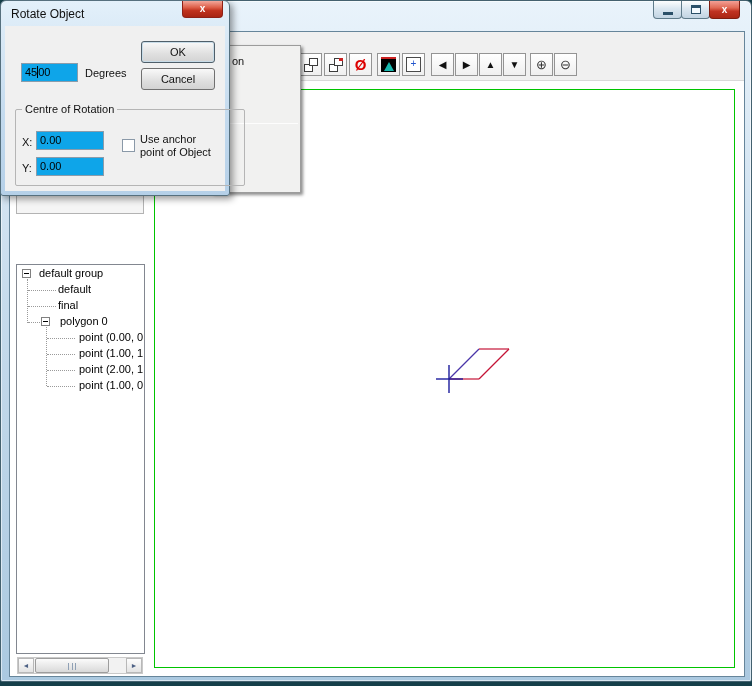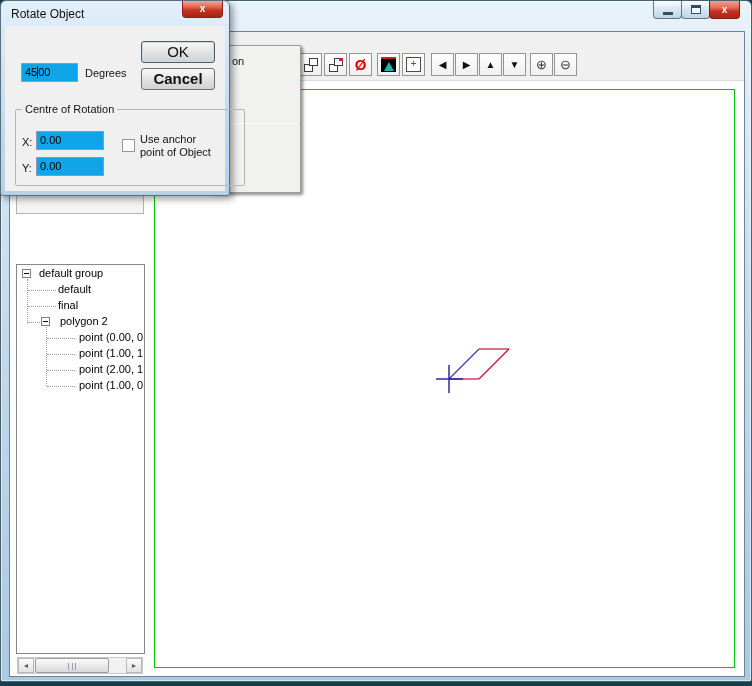--- a/index.html
+++ b/index.html
@@ -100,21 +100,21 @@
   .dialog-body { position:absolute; left:4px; right:4px; top:25px; bottom:4px; background:#f0f0f0; }
 
   .groupbox { position:absolute; border:1px solid #b5b5b5; border-radius:2px; }
   .groupbox legend, .gb-label { position:absolute; top:-8px; left:6px; background:#f0f0f0;
     padding:0 3px; font-size:11px; color:#111; line-height:14px; }
 
   .textbox { position:absolute; background:#0ea5e9; border:1px solid #8a9cab; font-size:11px;
     line-height:17px; padding-left:3px; color:#000; overflow:hidden; white-space:nowrap; }
   .caret { display:inline-block; width:1px; height:12px; background:#000; vertical-align:-2px; }
 
-  .dlg-btn { position:absolute; width:74px; height:22px; font-size:15px; color:#111;
+  .dlg-btn { position:absolute; width:74px; height:22px; font-size:11px; color:#111;
     background:linear-gradient(#f9f9f9,#dfdfdf 60%,#d3d3d3); border:1px solid #707070;
     border-radius:3px; text-align:center; line-height:20px; cursor:default; }
   .dlg-btn.ok { border-color:#4f5f6a; box-shadow:inset 0 0 0 1px #c8dce8; }
 
   .label { position:absolute; font-size:11px; color:#111; }
   .checkbox { position:absolute; width:13px; height:13px; background:#fff; border:1px solid #8a99a8; }
   .check-label { position:absolute; font-size:11px; color:#111; width:76px; line-height:13px; }
 </style>
 </head>
 <body>
@@ -198,21 +198,21 @@
           <div class="tline-h" style="left:30px; top:89px; width:28px;"></div>
           <div class="tline-h" style="left:30px; top:105px; width:28px;"></div>
           <div class="tline-h" style="left:30px; top:121px; width:28px;"></div>
 
           <div class="node-box" style="left:5px; top:4px;"></div>
           <div class="node-box" style="left:24px; top:52px;"></div>
 
           <div class="tree-row" style="left:22px; top:1px;">default group</div>
           <div class="tree-row" style="left:41px; top:17px;">default</div>
           <div class="tree-row" style="left:41px; top:33px;">final</div>
-          <div class="tree-row" style="left:43px; top:49px;">polygon 2</div>
+          <div class="tree-row" style="left:43px; top:49px;">polygon 0</div>
           <div class="tree-row" style="left:62px; top:65px;">point (0.00, 0.</div>
           <div class="tree-row" style="left:62px; top:81px;">point (1.00, 1.</div>
           <div class="tree-row" style="left:62px; top:97px;">point (2.00, 1.</div>
           <div class="tree-row" style="left:62px; top:113px;">point (1.00, 0.</div>
         </div>
 
         <div class="hscrollbar">
           <div class="sb-btn left">◄</div>
           <div class="sb-thumb">
             <span class="sb-grip"></span>
@@ -249,21 +249,21 @@
     </div>
 
     <div class="dialog-body">
 
       <div class="textbox" style="left:16px; top:37px; width:57px; height:19px;">
         <span>45</span><span class="caret"></span><span>00</span>
       </div>
       <div class="label" style="left:80px; top:41px;">Degrees</div>
 
       <div class="dlg-btn ok" style="left:136px; top:15px;">OK</div>
-      <div class="dlg-btn" style="left:136px; top:42px;font-weight:bold;">Cancel</div>
+      <div class="dlg-btn" style="left:136px; top:42px;">Cancel</div>
 
       <div class="groupbox" style="left:10px; top:83px; width:230px; height:77px;">
         <span class="gb-label">Centre of Rotation</span>
       </div>
       <div class="label" style="left:17px; top:110px;">X:</div>
       <div class="textbox" style="left:31px; top:105px; width:68px; height:19px;">
         <span>0.00</span>
       </div>
       <div class="label" style="left:17px; top:136px;">Y:</div>
       <div class="textbox" style="left:31px; top:131px; width:68px; height:19px;">

